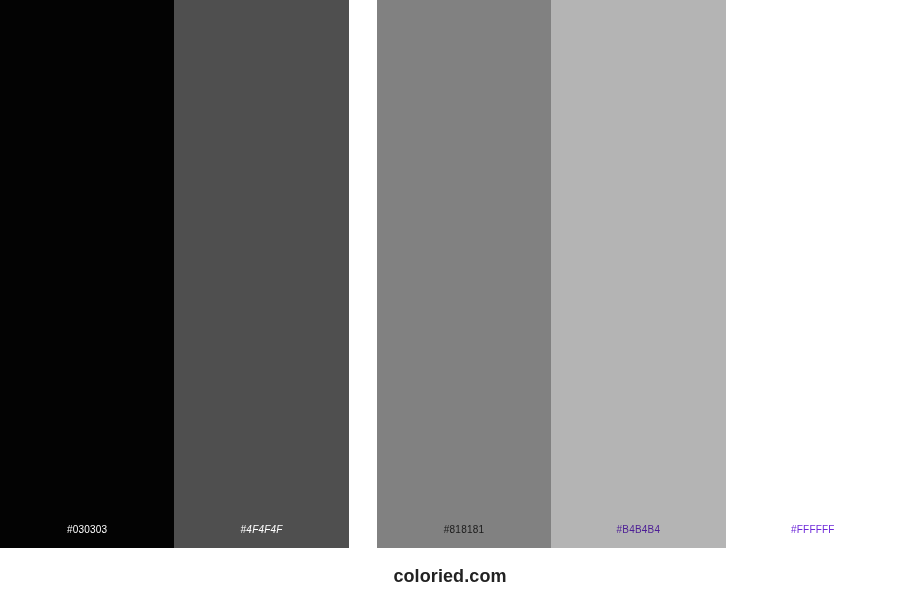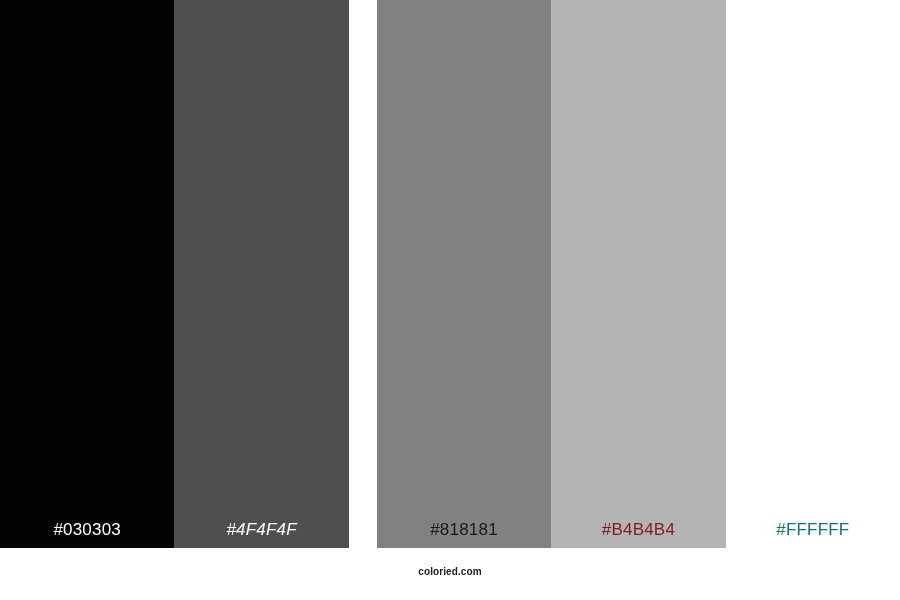--- a/index.html
+++ b/index.html
@@ -35,33 +35,33 @@
     height: 548px;
     box-sizing: border-box;
   }
   .swatch-label {
     position: absolute;
     left: 0;
     right: 0;
     bottom: 9px;
     text-align: center;
     font-family: "Liberation Sans", sans-serif;
-    font-size: 17px;
+    font-size: 10px;
     line-height: 18px;
     letter-spacing: 0.2px;
     white-space: nowrap;
   }
   #watermark {
     position: absolute;
     left: 0;
     right: 0;
     top: 566px;
     text-align: center;
     font-family: "Liberation Sans", sans-serif;
-    font-size: 10px;
+    font-size: 18px;
     font-weight: bold;
     color: #222222;
     letter-spacing: 0.1px;
   }
 </style>
 </head>
 <body style="background-color: rgb(255, 255, 255);">
 
 <div id="palette-page">
 
@@ -73,24 +73,24 @@
 
     <div class="swatch" style="background-color: rgb(79, 79, 79); font-style: italic;">
       <div class="swatch-label" style="color: rgb(255, 255, 255);">#4F4F4F</div>
     </div>
 
     <div class="swatch" style="background-color: rgb(129, 129, 129); margin-left: 28px;">
       <div class="swatch-label" style="color: rgb(26, 26, 26);">#818181</div>
     </div>
 
     <div class="swatch" style="background-color: rgb(180, 180, 180);">
-      <div class="swatch-label" style="color: #7f1d1d;">#B4B4B4</div>
+      <div class="swatch-label" style="color: #4c1d95;">#B4B4B4</div>
     </div>
 
     <div class="swatch" style="background-color: rgb(255, 255, 255);">
-      <div class="swatch-label" style="color: #0f766e;">#FFFFFF</div>
+      <div class="swatch-label" style="color: #6d28d9;">#FFFFFF</div>
     </div>
 
   </div>
 
   <div id="watermark" style="color: rgb(34, 34, 34);">coloried.com</div>
 
 </div>
 
 </body></html>

